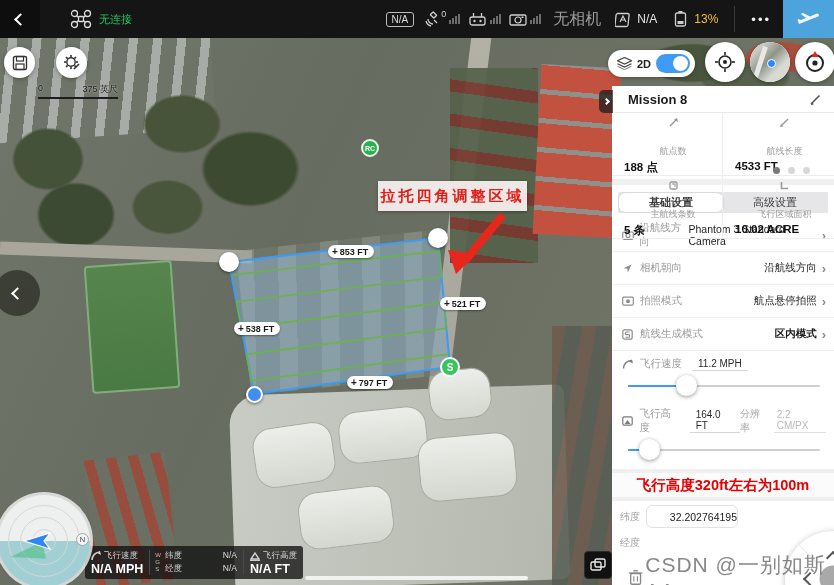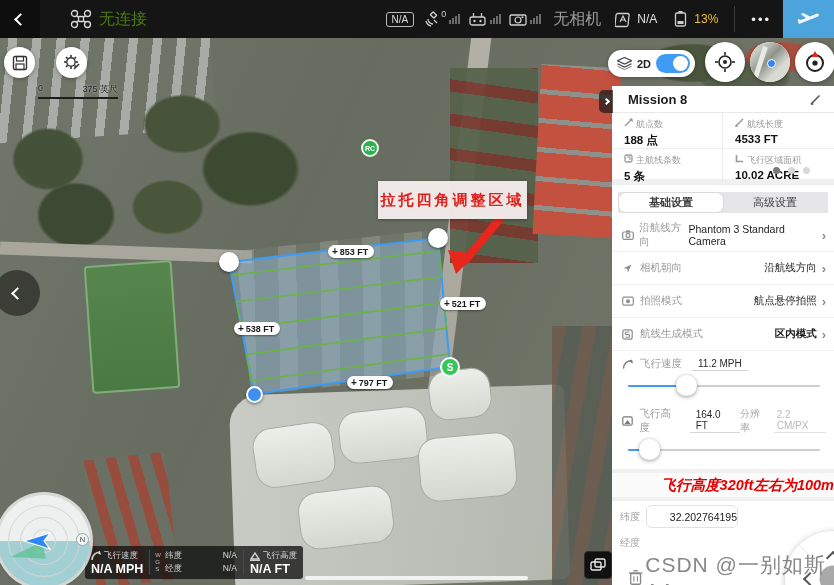--- a/index.html
+++ b/index.html
@@ -5,21 +5,21 @@
   * { margin:0; padding:0; box-sizing:border-box; }
   body { font-family:"Liberation Sans","DejaVu Sans",sans-serif; background:#000; }
   .screen { position:relative; width:834px; height:585px; overflow:hidden; background:#6b7062; }
 
   
   .topbar { position:absolute; left:0; top:0; width:834px; height:38px; background:#151515; z-index:50; display:flex; align-items:center; }
   .tb-back { width:40px; height:38px; display:flex; align-items:center; justify-content:center; background:#0e0e0e; cursor:pointer; }
   .chev { display:inline-block; width:9px; height:9px; border-left:2px solid #fff; border-bottom:2px solid #fff; transform:rotate(45deg); }
   .chev.r { transform:rotate(225deg); }
   .tb-status { display:flex; align-items:center; gap:7px; margin-left:30px; }
-  .tb-status span { color:#4d7c0f; font-size:16px; }
+  .tb-status span { color:#22c55e; font-size:11px; }
   .tb-mid { display:flex; align-items:center; margin-left:auto; }
   .na-badge { color:#dcdcdc; font-size:10px; border:1px solid #bdbdbd; border-radius:3px; padding:1px 5px; margin-right:10px; }
   .sig { display:inline-flex; align-items:flex-end; gap:1px; margin:0 8px 0 3px; }
   .sig i { display:block; width:2px; background:#6d6d6d; }
   .sig i:nth-child(1){height:4px}.sig i:nth-child(2){height:6px}.sig i:nth-child(3){height:8px}.sig i:nth-child(4){height:10px}
   .sup0 { color:#cfcfcf; font-size:9px; position:relative; top:-5px; }
   .tb-gray { color:#9c9c9c; font-size:16px; margin:0 14px 0 4px; }
   .tb-white { color:#e3e3e3; font-size:12px; margin:0 16px 0 6px; }
   .tb-batt { color:#f0c030; font-size:12px; margin:0 12px 0 6px; }
   .tb-div { width:1px; height:26px; background:#3a3a3a; margin:0 4px; }
@@ -52,21 +52,21 @@
 
   
   .mbadge { position:absolute; z-index:12; background:#fff; border-radius:7px; padding:1px 6px 1px 4px; font-size:9px; font-weight:bold; color:#1a1a1a; box-shadow:0 1px 2px rgba(0,0,0,.4); display:flex; align-items:center; gap:2px; cursor:pointer; }
   .mbadge .x { font-size:10px; font-weight:bold; }
   .handle { position:absolute; z-index:13; border-radius:50%; cursor:pointer; }
   .h-white { width:20px; height:20px; background:#fff; box-shadow:0 1px 3px rgba(0,0,0,.5); }
   .h-blue  { width:17px; height:17px; background:#3f8ef0; border:2px solid #fff; box-shadow:0 1px 3px rgba(0,0,0,.5); }
   .h-green { width:20px; height:20px; background:#35c759; border:2px solid #fff; color:#fff; font-size:10px; font-weight:bold; display:flex; align-items:center; justify-content:center; }
   .rc-mark { position:absolute; left:361px; top:139px; z-index:12; width:18px; height:18px; border-radius:50%; background:#28b14c; border:2px solid #eafaea; color:#fff; font-size:7px; font-weight:bold; display:flex; align-items:center; justify-content:center; }
 
-  .annot { position:absolute; left:378px; top:181px; z-index:14; width:149px; height:38px; background:rgba(246,238,238,.95); color:#e0201a; font-size:15px; font-weight:bold; letter-spacing:3px; display:flex; align-items:center; justify-content:center; box-shadow:0 1px 3px rgba(0,0,0,.3); }
+  .annot { position:absolute; left:378px; top:181px; z-index:14; width:149px; height:30px; background:rgba(246,238,238,.95); color:#e0201a; font-size:15px; font-weight:bold; letter-spacing:3px; display:flex; align-items:center; justify-content:center; box-shadow:0 1px 3px rgba(0,0,0,.3); }
 
   
   .scale { position:absolute; left:38px; top:83px; z-index:12; color:#1d1d1d; font-size:9px; text-shadow:0 0 2px #cfd3c9; }
   .scale .bar { display:block; width:80px; height:2px; background:#1d1d1d; margin-top:1px; }
   .scale .lbls { display:flex; justify-content:space-between; width:80px; }
   .round-btn { position:absolute; z-index:15; width:31px; height:31px; border-radius:50%; background:#fff; box-shadow:0 1px 4px rgba(0,0,0,.35); display:flex; align-items:center; justify-content:center; cursor:pointer; }
   .save-btn { left:4px; top:47px; } .edit-btn { left:56px; top:47px; }
   .collapse { position:absolute; left:-6px; top:270px; z-index:15; width:46px; height:46px; border-radius:50%; background:rgba(20,20,15,.55); display:flex; align-items:center; justify-content:center; cursor:pointer; }
 
   
@@ -84,21 +84,21 @@
   .flap { position:absolute; left:599px; top:90px; z-index:22; width:14px; height:23px; background:rgba(25,25,25,.72); border-radius:5px 0 0 5px; display:flex; align-items:center; justify-content:center; cursor:pointer; }
   .flap .chev { width:5px; height:5px; border-width:2px; }
 
   
   .panel { position:absolute; left:612px; top:86px; width:222px; height:499px; background:#fff; z-index:20; }
   .p-head { height:27px; display:flex; align-items:center; justify-content:space-between; padding:0 12px 0 16px; border-bottom:1px solid #e9e9e9; }
   .p-head .t { font-size:13px; font-weight:bold; color:#1c1c1c; }
   .stats { display:grid; grid-template-columns:1fr 1fr; height:72px; border-bottom:6px solid #f0f0f1; position:relative; }
   .stat { padding:5px 0 0 12px; border-bottom:1px solid #ededed; }
   .stat:nth-child(odd){ border-right:1px solid #ededed; }
-  .stat .l { font-size:9px; color:#9a9a9a; display:flex; gap:3px; }
+  .stat .l { font-size:9px; color:#9a9a9a; display:flex; align-items:center; gap:18px;flex-direction:column; }
   .stat .v { font-size:11.5px; font-weight:bold; color:#111; margin-top:2px; }
   .dots { position:absolute; right:24px; bottom:5px; display:flex; gap:8px; }
   .dots i { width:7px; height:7px; border-radius:50%; background:#d8d8d8; }
   .dots i.on { background:#7a7a7a; }
   .tabs { margin:7px 6px 6px; height:21px; background:#e6e6e8; border-radius:1px; display:flex; padding:1px; }
   .tab { flex:1; display:flex; align-items:center; justify-content:center; font-size:11px; color:#3c3c3c; cursor:pointer; border-radius:6px; }
   .tab.on { background:#fff; font-weight:bold; box-shadow:0 0 2px rgba(0,0,0,.2); }
   .srow { height:33px; display:flex; align-items:center; padding:0 8px 0 10px; border-bottom:1px solid #efefef; cursor:pointer; }
   .srow .ic { width:13px; color:#8d8d8d; display:flex; }
   .srow .l { font-size:10.5px; color:#9a9a9a; margin-left:5px; }
@@ -113,21 +113,21 @@
   .slhead .val { font-size:10px; color:#2a2a2a; margin-left:10px; border-bottom:1px solid #d6d6d6; padding:0 6px 1px; }
   .slhead .res-l { font-size:10px; color:#a5a5a5; margin-left:auto; }
   .slhead .res-v { font-size:10px; color:#b9b9b9; margin-left:5px; border-bottom:1px solid #e2e2e2; padding:0 3px 1px; }
   .track { position:relative; height:26px; margin:2px 6px 0; }
   .track .line { position:absolute; left:0; right:0; top:12px; height:2px; background:#cfcfcf; border-radius:1px; }
   .track .fill { position:absolute; left:0; top:12px; height:2px; background:#3f9bf5; border-radius:1px; }
   .track .knob { position:absolute; top:2px; width:21px; height:21px; border-radius:50%; background:#fff; box-shadow:0 1px 4px rgba(0,0,0,.4); cursor:pointer; }
   .fill.spd { width:30%; } .knob.spd { left:calc(30% - 10px); }
   .fill.alt { width:11%; } .knob.alt { left:calc(11% - 10px); }
 
-  .note { margin-top:4px; height:32px; background:#fbfbfb; border-top:4px solid #f0f0f1; border-bottom:4px solid #f0f0f1; display:flex; align-items:center; justify-content:flex-end;font-style:italic; }
+  .note { margin-top:4px; height:32px; background:#fbfbfb; border-top:4px solid #f0f0f1; border-bottom:4px solid #f0f0f1; display:flex; align-items:center; justify-content:center; }
   .note span { color:#e60000; font-size:14.5px; font-weight:bold; }
   .coord { display:flex; align-items:center; padding:4px 0 4px 8px; }
   .coord .l { font-size:10px; color:#a0a0a0; width:26px; }
   .coord .box { width:92px; height:23px; border:1px solid #e2e2e2; border-radius:6px; background:#fff; font-size:10.5px; color:#222; display:flex; align-items:center; justify-content:flex-end; }
 
   .dpad { position:absolute; right:-47px; bottom:-42px; width:96px; height:96px; border-radius:50%; background:#fff; box-shadow:0 1px 6px rgba(0,0,0,.25); z-index:25; }
   .dpad::before, .dpad::after { content:""; position:absolute; left:50%; top:50%; width:96px; height:1px; background:#ececec; }
   .dpad::before { transform:translate(-50%,-50%) rotate(45deg); }
   .dpad::after  { transform:translate(-50%,-50%) rotate(-45deg); }
   .dpad .cc { position:absolute; left:50%; top:50%; transform:translate(-50%,-50%); width:27px; height:27px; border-radius:50%; background:#a9a9a9; z-index:2; }

